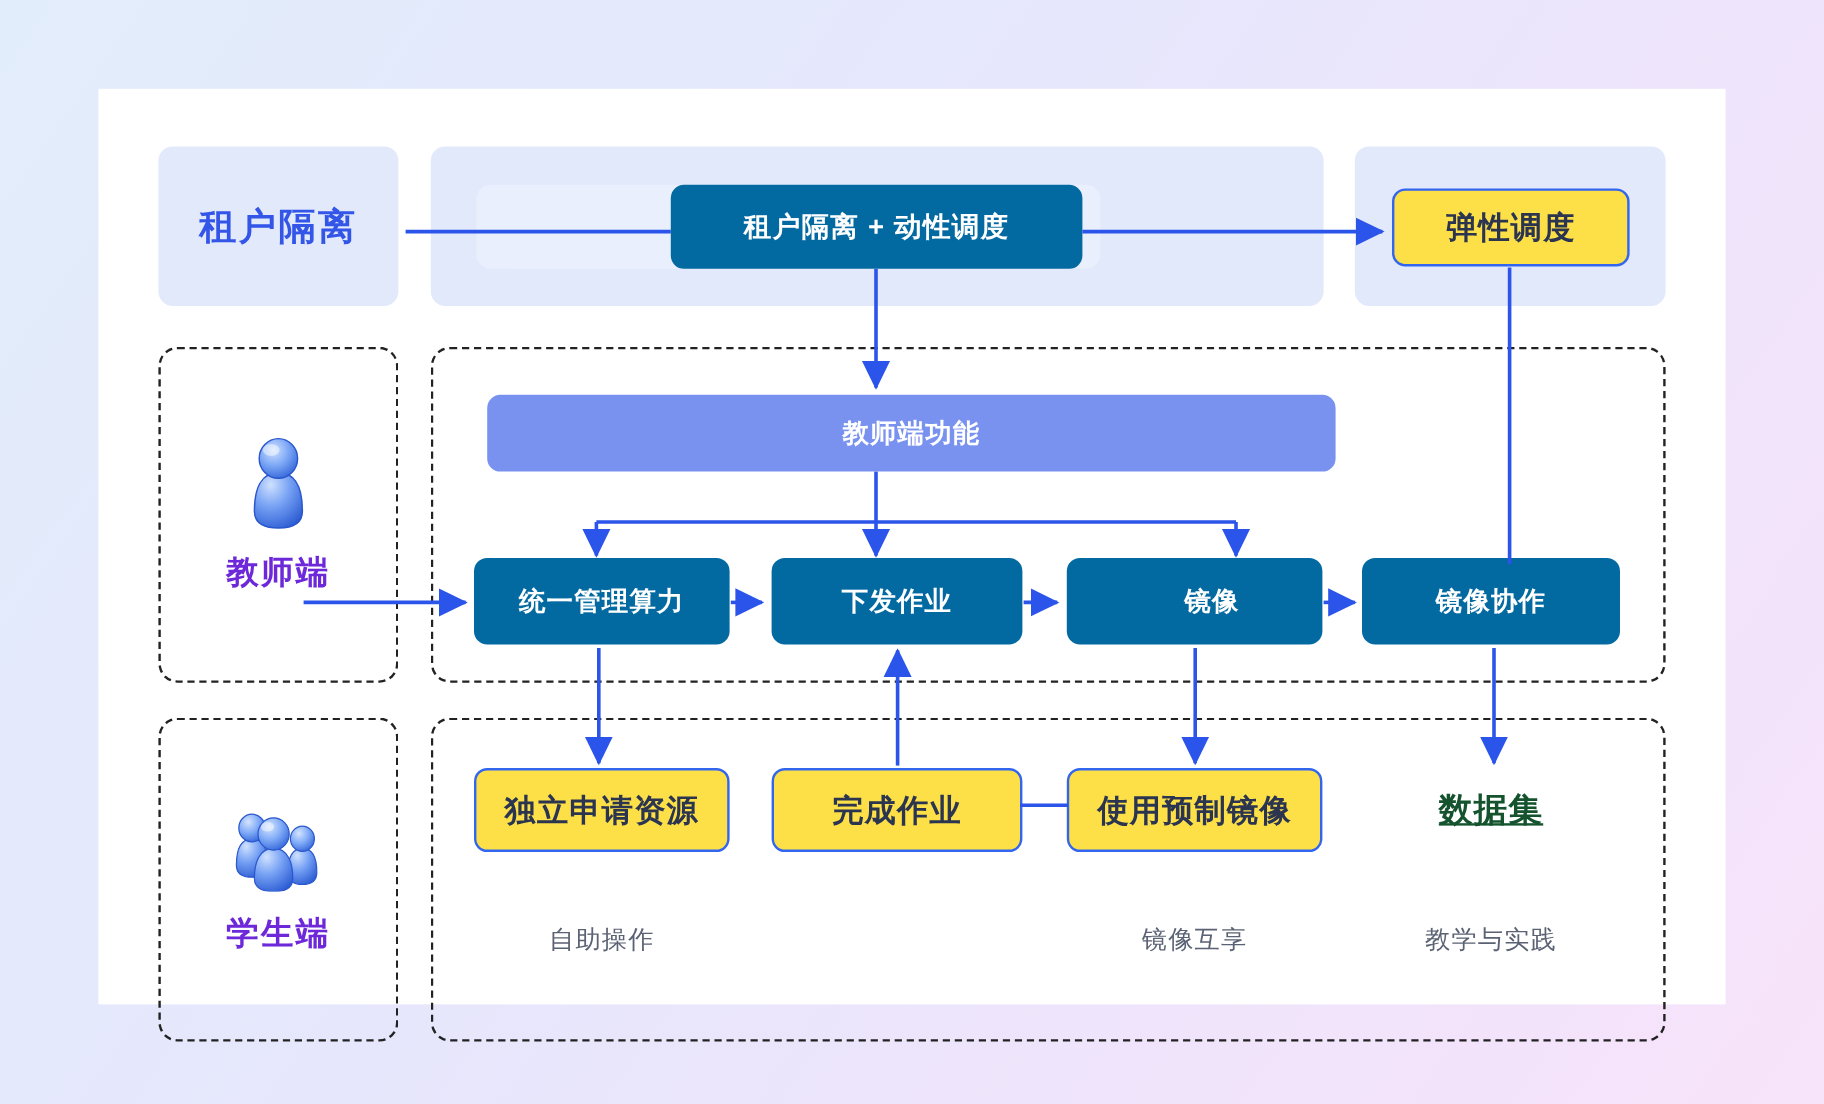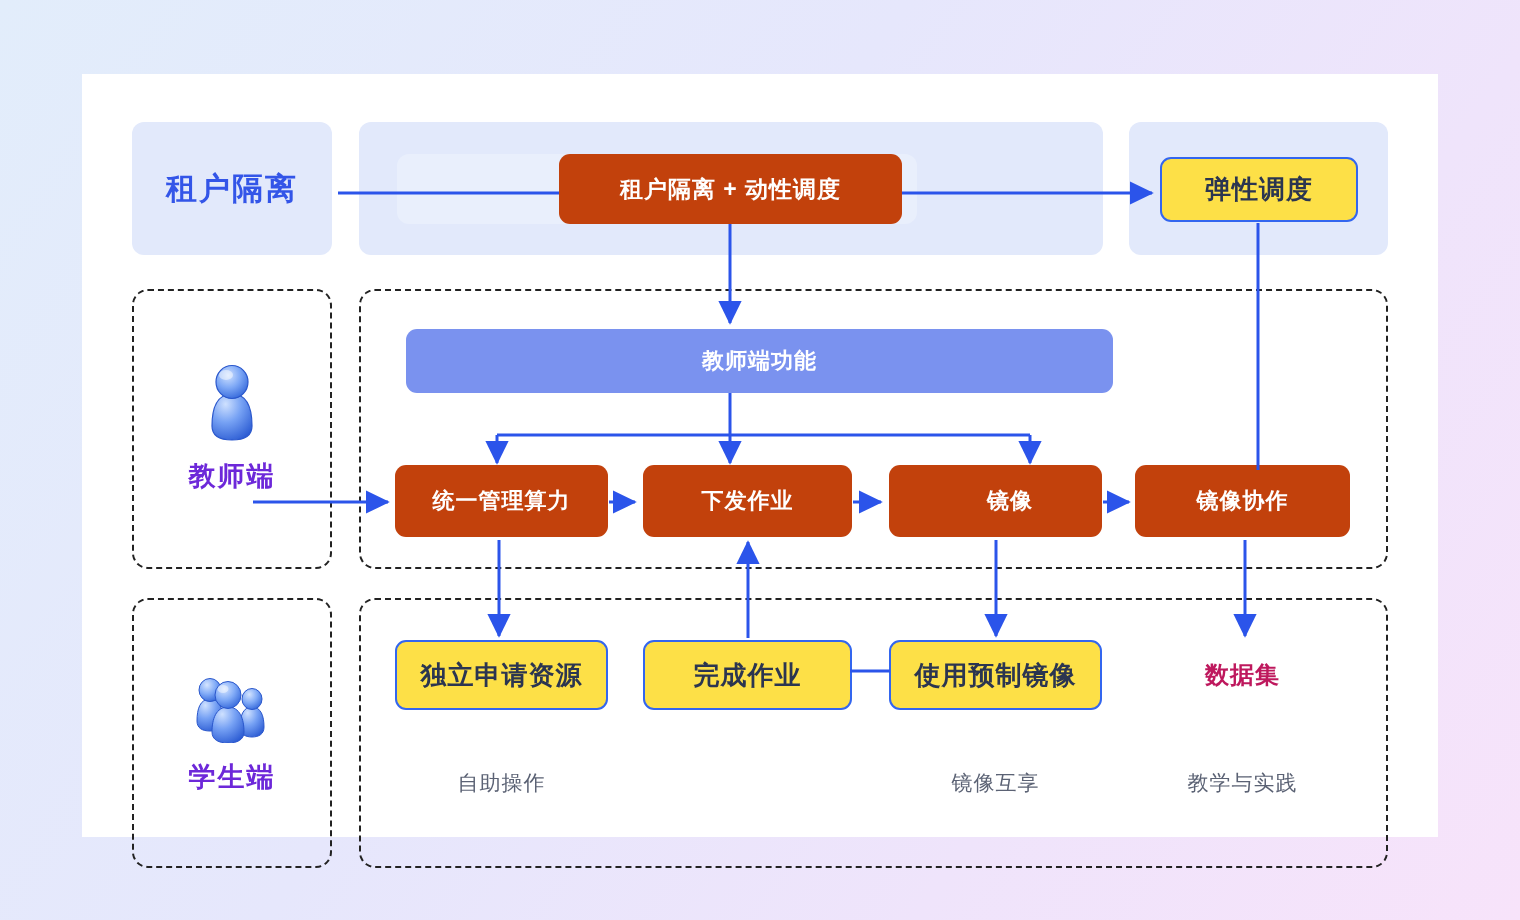--- a/index.html
+++ b/index.html
@@ -23,21 +23,21 @@
   .band{background:#e2e9fb;border-radius:12px;}
   .band-inner{background:#e9effc;border-radius:12px;}
 
   .label-tenant{
     display:flex;align-items:center;justify-content:center;
     color:#3355e8;font-weight:bold;font-size:31px;letter-spacing:2px;
   }
 
   
   .node-solid{
-    background:#c2410c;border-radius:11px;
+    background:#0369a1;border-radius:11px;
     display:flex;align-items:center;justify-content:center;
     color:#ffffff;font-size:22px;font-weight:bold;letter-spacing:1px;
   }
   .node-solid.big{font-size:23px;}
 
   
   .node-outline{
     background:#fde047;border:2px solid #3366ef;border-radius:11px;
     display:flex;align-items:center;justify-content:center;
     color:#2b3550;font-size:26px;font-weight:bold;letter-spacing:1px;
@@ -63,21 +63,21 @@
     color:#6d28d9;font-size:27px;font-weight:bold;letter-spacing:2px;margin-top:12px;
   }
 
   
   .caption{
     display:flex;align-items:center;justify-content:center;
     color:#5b6274;font-size:21px;letter-spacing:1px;margin-top:44px;
   }
   .plain-node{
     display:flex;align-items:center;justify-content:center;
-    color:#be185d;font-size:24px;font-weight:bold;letter-spacing:1px;
+    color:#14532d;font-size:28px;font-weight:bold;letter-spacing:1px;text-decoration:underline;
   }
 
   
   #wires{position:absolute;left:0;top:0;width:1520px;height:920px;pointer-events:none;}
 </style>
 </head>
 <body>
 
 <div id="stage">
 

